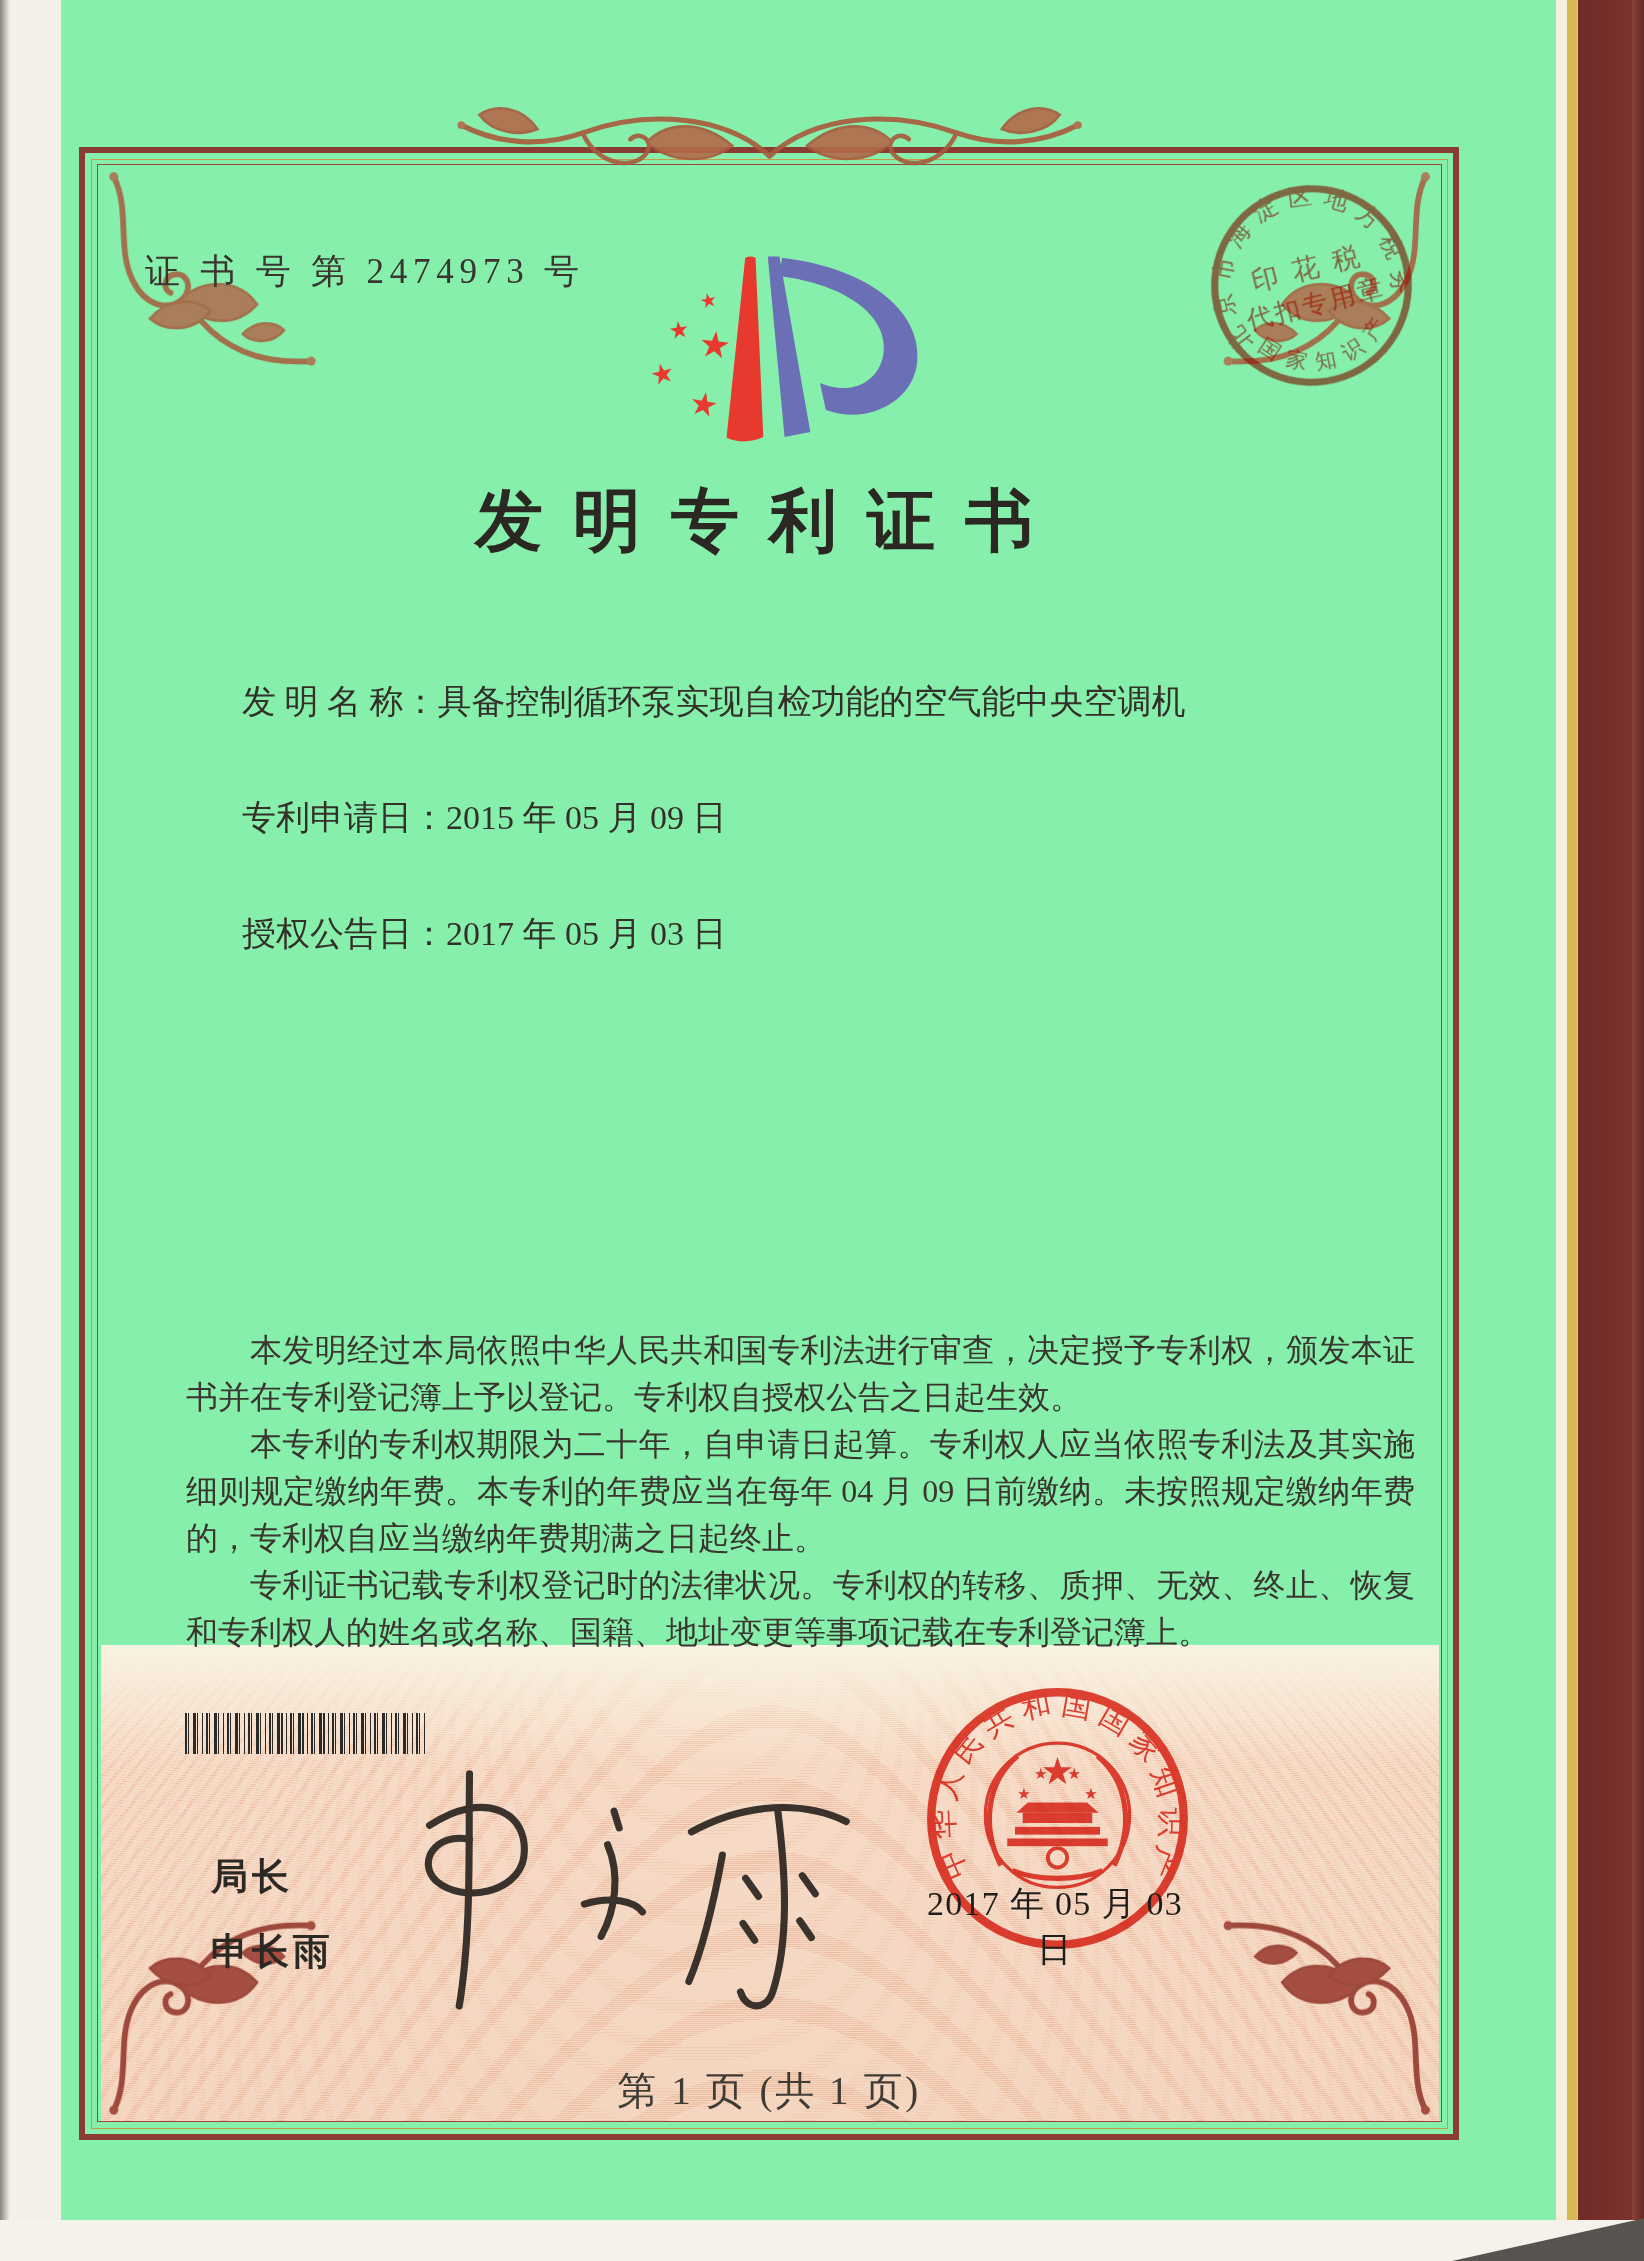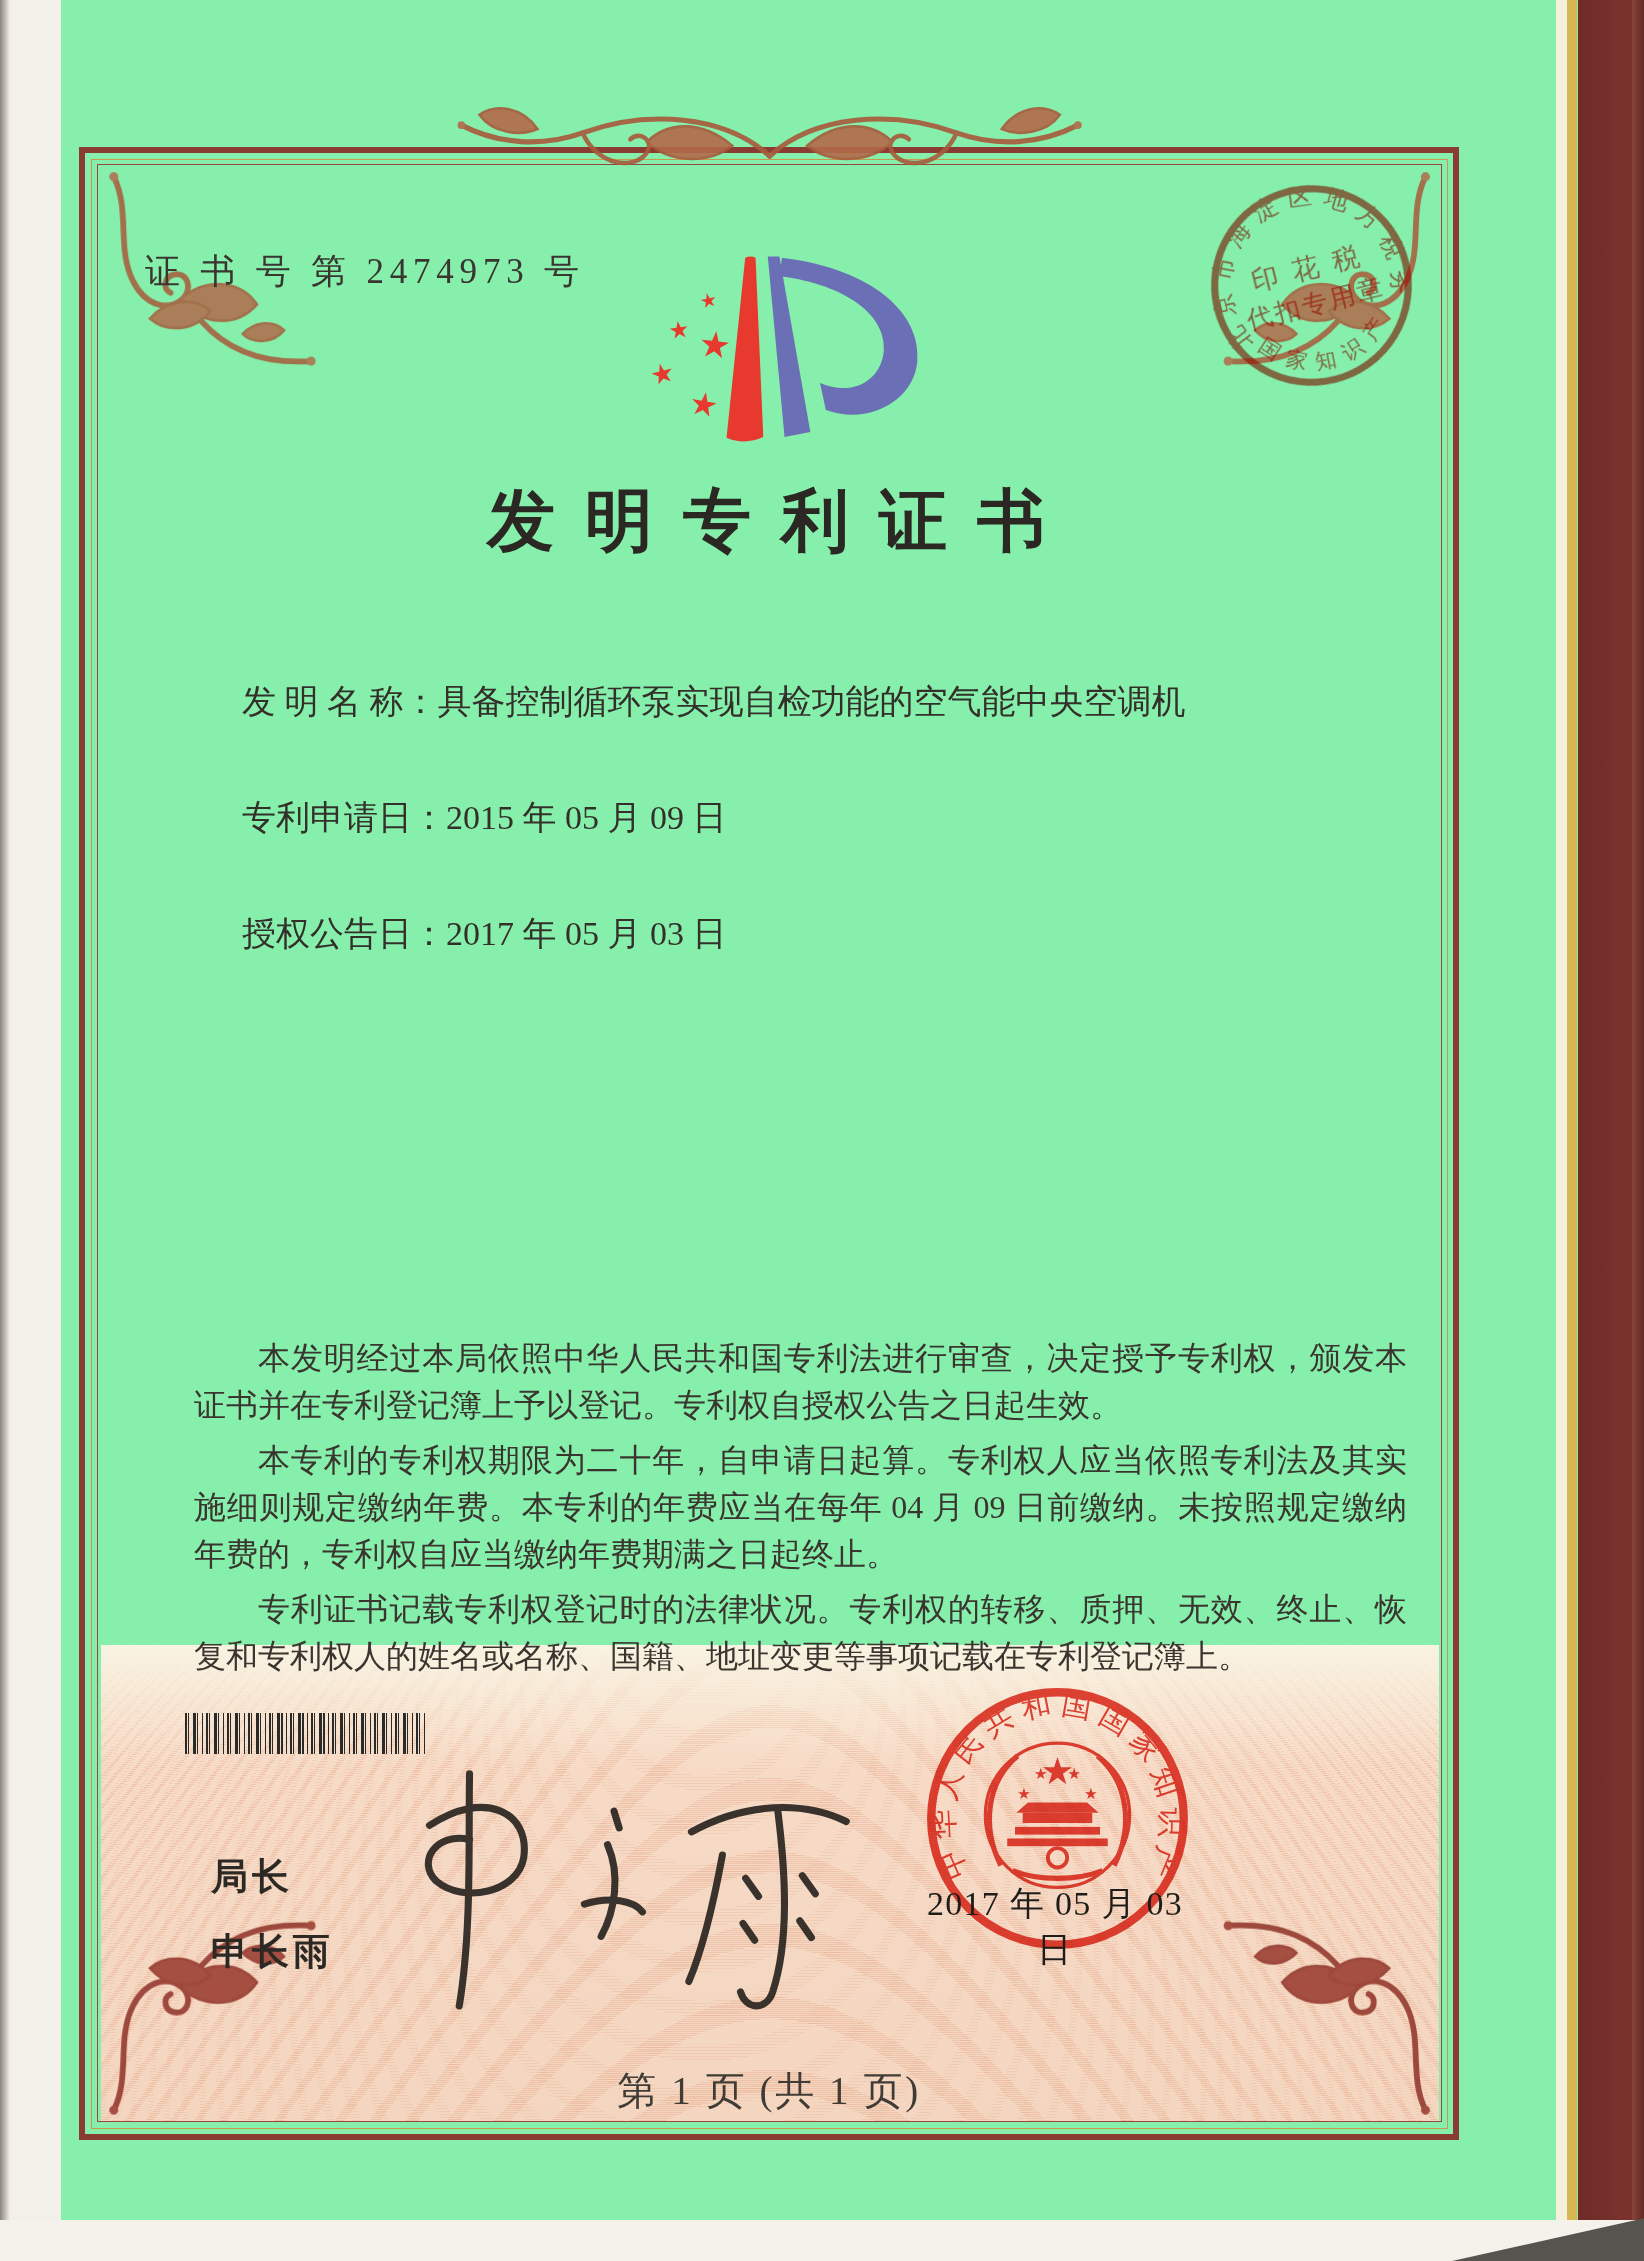--- a/index.html
+++ b/index.html
@@ -32,28 +32,28 @@
           repeating-radial-gradient(120% 90% at 45% -40%,rgba(224,146,110,.18) 0 1.3px,rgba(0,0,0,0) 1.3px 11px),
           linear-gradient(#f7dcc8,#f4d6c0);}
   .wavy::after{content:"";position:absolute;left:0;top:0;width:100%;height:123px;
         background:linear-gradient(to bottom,#f9f3e2,rgba(249,243,226,0));}
   .ornaments{position:absolute;left:0;top:0;pointer-events:none;}
   
   .cert-no{position:absolute;left:145px;top:248px;font-size:35px;letter-spacing:5.8px;color:#39352f;}
   .logo{position:absolute;left:635px;top:250px;}
   .stamp{position:absolute;left:1205px;top:179px;transform:rotate(-14deg);mix-blend-mode:multiply;opacity:.92;}
   .title{position:absolute;left:79px;top:476px;width:1380px;text-align:center;
-         font-size:68px;font-weight:700;letter-spacing:30px;color:#2b2823;padding-left:12px;}
+         font-size:68px;font-weight:700;letter-spacing:30px;color:#2b2823;}
   .fields{position:absolute;left:200px;top:682px;width:1225px;margin-left:42px;}
   .field-row{font-size:34px;line-height:39px;height:39px;margin-bottom:77px;white-space:nowrap;}
   .field-row .lab{color:#33302a;}
   .field-row .val{color:#33302a;}
   .paras{position:absolute;left:186px;top:1327px;width:1229px;font-size:32px;line-height:47px;
          text-align:justify;color:#3a362f;}
-  .paras p{margin:8px;text-indent:2em;}
+  .paras p{margin:0;text-indent:2em;}
   .barcode{position:absolute;left:185px;top:1713px;width:240px;height:41px;background-color:transparent;
     background-image:repeating-linear-gradient(90deg,
       #2a2a28 0 1.9px,rgba(0,0,0,0) 1.9px 3.2px,
       #2a2a28 3.2px 4.5px,rgba(0,0,0,0) 4.5px 7.7px,
       #2a2a28 7.7px 11px,rgba(0,0,0,0) 11px 12.3px,
       #2a2a28 12.3px 13.5px,rgba(0,0,0,0) 13.5px 17px,
       #2a2a28 17px 18px,rgba(0,0,0,0) 18px 21px);}
   .director-label,.director-name{position:absolute;left:211px;
          font-family:"Liberation Sans","DejaVu Sans",sans-serif;font-weight:600;color:#2c2925;}
   .director-label{top:1852px;font-size:37px;letter-spacing:3.9px;}

